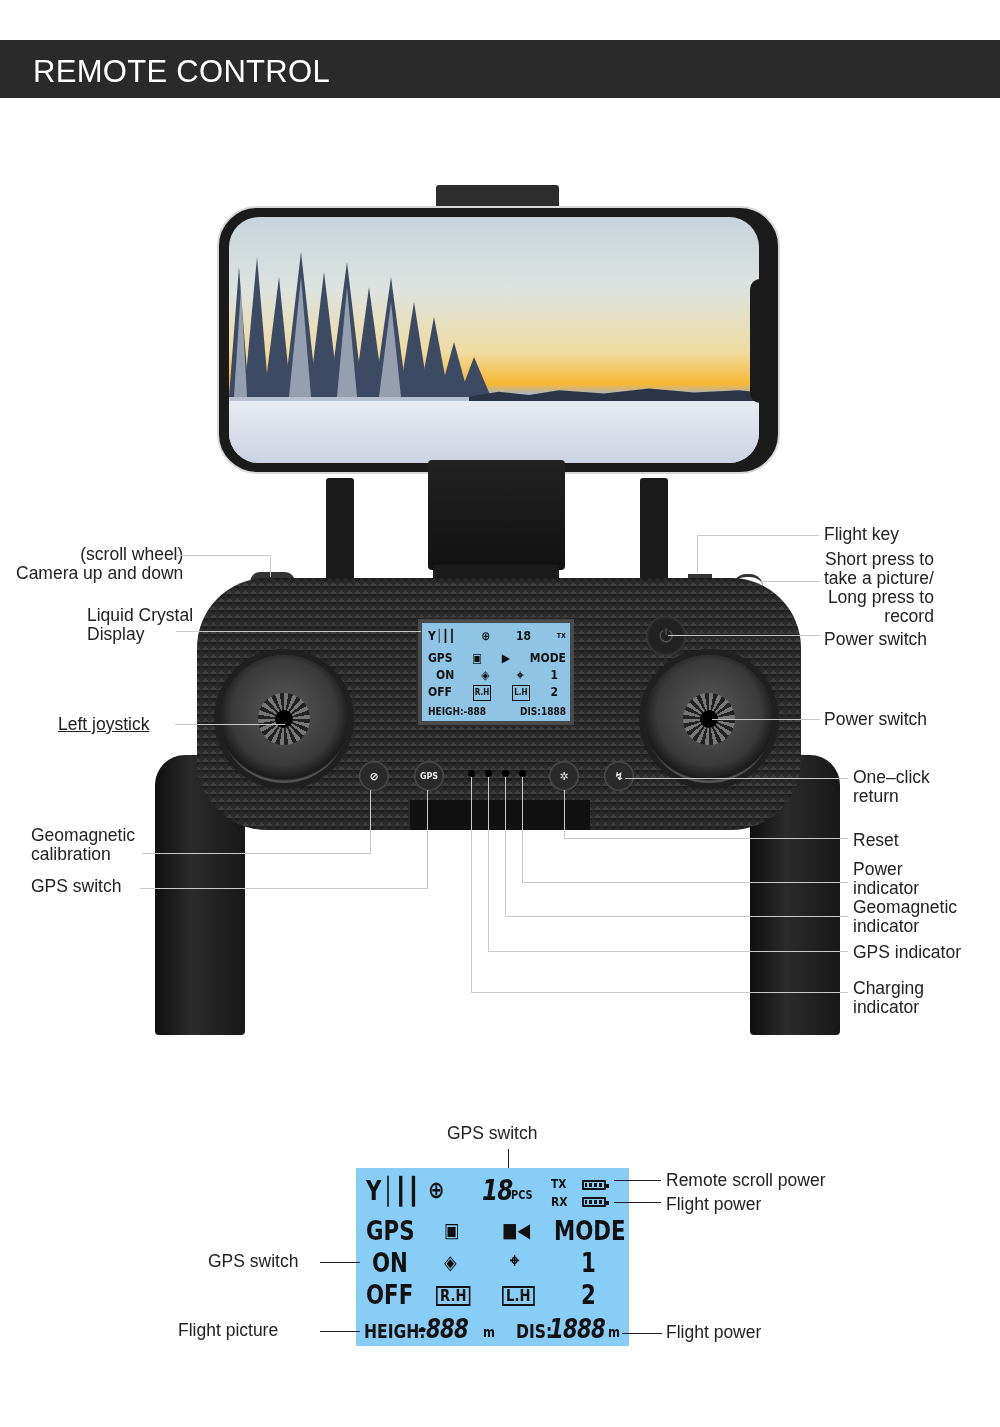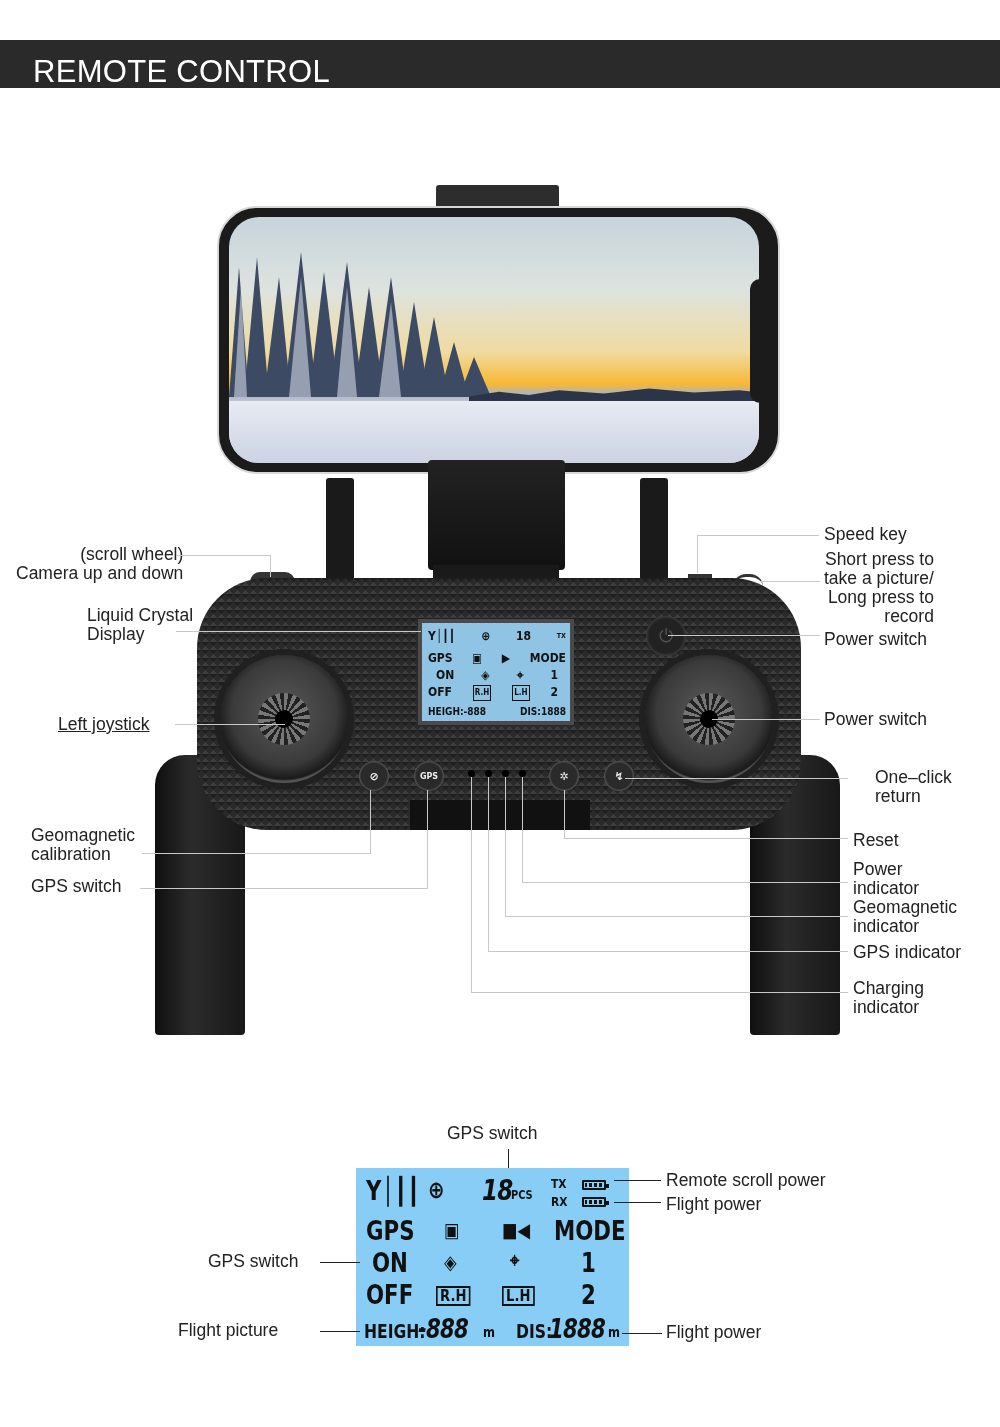--- a/index.html
+++ b/index.html
@@ -1,18 +1,18 @@
 <!DOCTYPE html>
 <html><head>
 <meta charset="utf-8">
 <style>
   html,body{margin:0;padding:0;background:#fff;}
   body{width:1000px;height:1427px;position:relative;overflow:hidden;font-family:"Liberation Sans","DejaVu Sans",sans-serif;color:#1e1e1e;}
   
-  .header{position:absolute;left:0;top:40px;width:1000px;height:48px;background:#2a2a2a;}
+  .header{position:absolute;left:0;top:40px;width:1000px;height:58px;background:#2a2a2a;}
   .header .title{position:absolute;left:33px;top:14px;color:#fff;font-size:31px;letter-spacing:0.3px;font-family:"Liberation Sans",sans-serif;}
   
   .lbl{position:absolute;font-size:17.5px;line-height:19px;color:#222;white-space:pre;font-family:"Liberation Sans",sans-serif;}
   .lbl.r{text-align:right;}
   .ln{position:absolute;background:#c9c9c9;}
   .ln.dark{background:#222;}
   
   .phone-clamp-top{position:absolute;left:436px;top:185px;width:123px;height:30px;background:#2d2d2d;border-radius:3px 3px 0 0;}
   .phone{position:absolute;left:217px;top:206px;width:563px;height:268px;background:#1b1b1b;border-radius:40px;border:2px solid #d8d8d8;box-sizing:border-box;}
   .screen{position:absolute;left:10px;top:9px;width:530px;height:246px;border-radius:30px;overflow:hidden;
@@ -181,37 +181,37 @@
 
 <div class="lbl" style="left:31px;top:826px;">Geomagnetic
 calibration</div>
 <div class="ln" style="left:142px;top:853px;width:229px;height:1px;"></div>
 <div class="ln" style="left:370px;top:790px;width:1px;height:64px;"></div>
 
 <div class="lbl" style="left:31px;top:877px;">GPS switch</div>
 <div class="ln" style="left:140px;top:888px;width:288px;height:1px;"></div>
 <div class="ln" style="left:427px;top:790px;width:1px;height:99px;"></div>
 
-<div class="lbl" style="left:824px;top:525px;">Speed key</div>
+<div class="lbl" style="left:824px;top:525px;">Flight key</div>
 <div class="ln" style="left:697px;top:535px;width:122px;height:1px;"></div>
 <div class="ln" style="left:697px;top:535px;width:1px;height:38px;"></div>
 
 <div class="lbl" style="left:824px;top:550px;text-align:right;">Short press to
 take a picture/
 Long press to
 record</div>
 <div class="ln" style="left:760px;top:581px;width:60px;height:1px;"></div>
 
 <div class="lbl" style="left:824px;top:630px;">Power switch</div>
 <div class="ln" style="left:668px;top:635px;width:152px;height:1px;"></div>
 
 <div class="lbl" style="left:824px;top:710px;">Power switch</div>
 <div class="ln" style="left:712px;top:719px;width:108px;height:1px;"></div>
 
-<div class="lbl" style="left:853px;top:768px;margin-left:22px;">One–click
+<div class="lbl" style="left:853px;top:768px;">One–click
 return</div>
 <div class="ln" style="left:625px;top:778px;width:223px;height:1px;"></div>
 
 <div class="lbl" style="left:853px;top:831px;">Reset</div>
 <div class="ln" style="left:564px;top:838px;width:284px;height:1px;"></div>
 <div class="ln" style="left:564px;top:790px;width:1px;height:49px;"></div>
 
 <div class="lbl" style="left:853px;top:860px;">Power
 indicator</div>
 <div class="ln" style="left:522px;top:882px;width:326px;height:1px;"></div>

